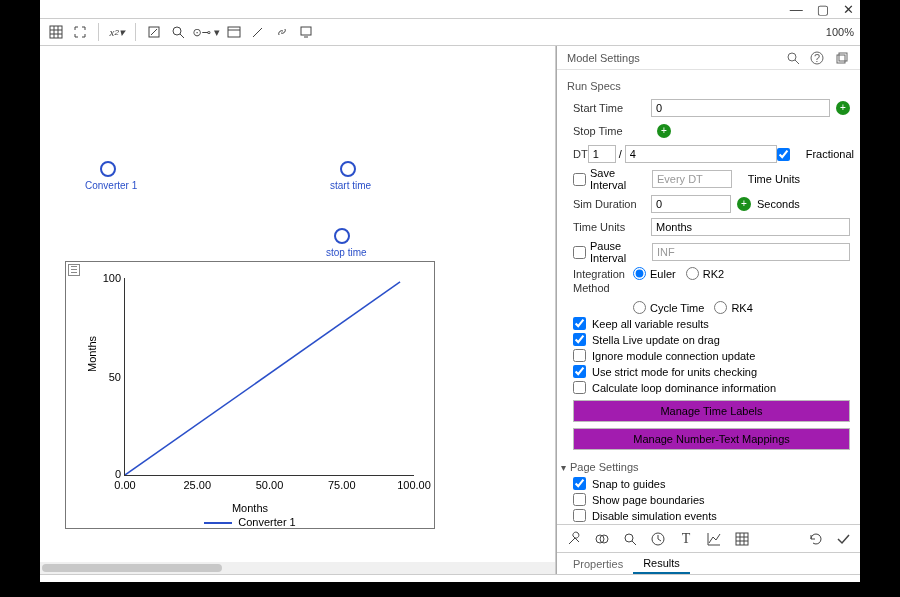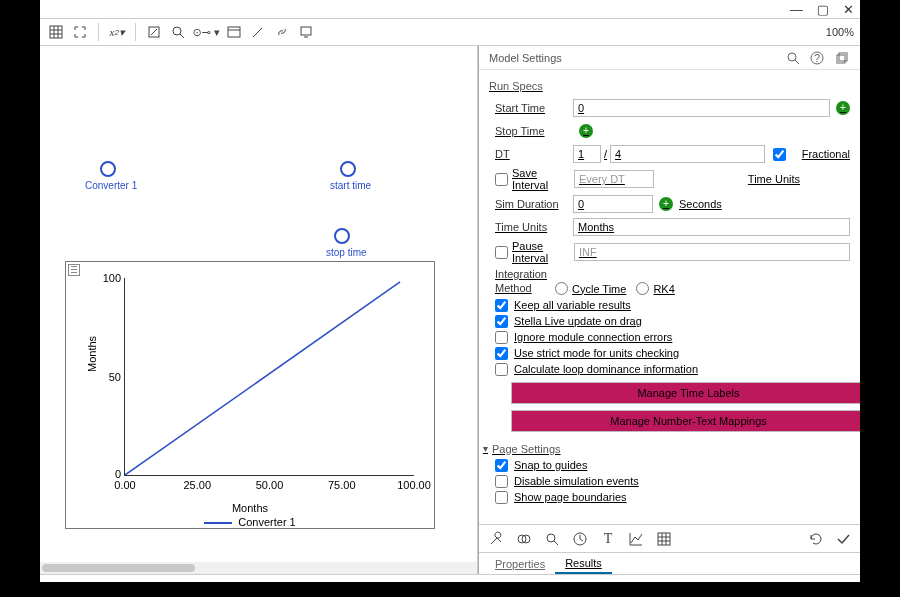--- a/index.html
+++ b/index.html
@@ -23,46 +23,46 @@
 .chart-menu::before{content:"";position:absolute;left:2px;right:2px;top:4px;height:1px;background:#888;box-shadow:0 3px 0 #888,0 -3px 0 #888;}
 .chart-plot{position:absolute;left:58px;top:16px;width:290px;height:198px;border-left:1px solid #333;border-bottom:1px solid #333;}
 .chart-line{position:absolute;left:0;top:0;width:100%;height:100%;}
 .yaxis-label{position:absolute;left:20px;top:110px;transform:rotate(-90deg);transform-origin:left top;font-size:11px;}
 .ytick{position:absolute;left:0;font-size:11px;transform:translateX(-100%);}
 .xtick{position:absolute;bottom:-16px;font-size:11px;transform:translateX(-50%);}
 .xaxis-label{position:absolute;left:0;right:0;bottom:14px;text-align:center;font-size:11px;}
 .legend{position:absolute;left:0;right:0;bottom:0;text-align:center;font-size:11px;}
 .legend-line{display:inline-block;width:28px;height:0;border-top:2px solid #2a4fc9;vertical-align:middle;margin-right:6px;}
 
-.panel{width:382px;display:flex;flex-direction:column;border-left:1px solid #aaa;}
+.panel{width:304px;display:flex;flex-direction:column;border-left:1px solid #aaa;}
 .panel-header{height:24px;display:flex;align-items:center;padding:0 10px;border-bottom:1px solid #e2e2e2;color:#555;}
 .panel-header .spacer{flex:1;}
 .panel-header .hicon{width:18px;height:18px;display:flex;align-items:center;justify-content:center;color:#666;margin-left:6px;cursor:pointer;}
-.panel-body{flex:1;overflow-y:auto;padding:6px 10px 6px 16px;position:relative;text-decoration:underline;}
+.panel-body{flex:1;overflow-y:auto;padding:6px 10px 6px 16px;position:relative;}
 .panel-body::-webkit-scrollbar{width:8px;}
 .panel-body::-webkit-scrollbar-thumb{background:#bbb;border-radius:4px;}
 .section-title{color:#555;margin:4px 0 6px -6px;}
 .row{display:flex;align-items:center;margin:3px 0;min-height:20px;}
 .row .lbl{width:78px;color:#333;}
 .row input[type=text]{height:18px;border:1px solid #bbb;padding:0 4px;font-size:11px;background:#fff;}
 .row input[type=text].wide{flex:1;}
 .row .gap{width:8px;}
 .plus{width:14px;height:14px;border-radius:50%;background:#1a8f1a;color:#fff;font-size:10px;line-height:14px;text-align:center;margin-left:6px;cursor:pointer;}
 .chk{display:flex;align-items:center;margin:3px 0;}
 .chk input{margin-right:6px;}
 .radio-row{display:flex;align-items:center;gap:10px;}
 .radio-item{display:flex;align-items:center;gap:4px;}
-.btn{height:22px;border:1px solid #bbb;background:#be185d;width:100%;margin:3px 16px;cursor:pointer;font-size:11px;}
+.btn{height:22px;border:1px solid #bbb;background:#a21caf;width:100%;margin:3px 0;cursor:pointer;font-size:11px;}
 .disclosure{display:flex;align-items:center;color:#555;margin:8px 0 4px -12px;cursor:pointer;}
 .disclosure::before{content:"▾";margin-right:4px;font-size:10px;}
 .panel-toolbar{height:28px;border-top:1px solid #ccc;display:flex;align-items:center;padding:0 6px;gap:6px;}
 .panel-toolbar .ptbtn{width:22px;height:22px;display:flex;align-items:center;justify-content:center;color:#444;cursor:pointer;}
 .panel-toolbar .ptspacer{flex:1;}
 .panel-tabs{height:22px;border-top:1px solid #ccc;display:flex;align-items:center;padding-left:6px;}
-.panel-tabs .tab{padding:3px 10px;color:#666;cursor:pointer;text-decoration:underline;}
+.panel-tabs .tab{padding:3px 10px;color:#666;cursor:pointer;}
 .panel-tabs .tab.active{color:#000;border-bottom:2px solid #0369a1;}
 .statusbar{height:8px;border-top:1px solid #ccc;}
 </style>
 </head>
 <body>
 
 <div class="app">
 
   <div class="titlebar">
     <span>—</span>
@@ -221,21 +221,31 @@
           <input type="text" class="wide" value="Months" style="">
         </div>
         <div class="row">
           <input type="checkbox" style="margin-right: 4px;">
           <span style="width:62px;">Pause Interval</span>
           <input type="text" class="wide" style="color: rgb(153, 153, 153);" disabled="" value="INF">
         </div>
         <div class="row" style="align-items:flex-start;">
           <span class="lbl" style="width:60px;line-height:1.3;">Integration Method</span>
           <div style="flex:1;">
-            <div class="radio-row" style="margin-top:15px;">
+            <div class="radio-row">
+              <label class="radio-item">
+                  <input type="radio" name="im" checked="" style="">
+                  <span>Euler</span>
+                </label>
+              <label class="radio-item">
+                  <input type="radio" name="im" style="">
+                  <span>RK2</span>
+                </label>
+            </div>
+            <div class="radio-row" style="margin-top:21px;">
               <label class="radio-item">
                   <input type="radio" name="im" style="">
                   <span>Cycle Time</span>
                 </label>
               <label class="radio-item">
                   <input type="radio" name="im" style="">
                   <span>RK4</span>
                 </label>
             </div>
           </div>
@@ -244,21 +254,21 @@
         <label class="chk">
             <input type="checkbox" checked="" style="">
             <span>Keep all variable results</span>
           </label>
         <label class="chk">
             <input type="checkbox" checked="" style="">
             <span>Stella Live update on drag</span>
           </label>
         <label class="chk">
             <input type="checkbox" style="">
-            <span>Ignore module connection errors</span>
+            <span>Ignore module connection update</span>
           </label>
         <label class="chk">
             <input type="checkbox" checked="" style="">
             <span>Use strict mode for units checking</span>
           </label>
         <label class="chk">
             <input type="checkbox" style="">
             <span>Calculate loop dominance information</span>
           </label>
 
@@ -267,25 +277,25 @@
 
         <div class="disclosure">
             <span>Page Settings</span>
           </div>
         <label class="chk">
             <input type="checkbox" checked="" style="">
             <span>Snap to guides</span>
           </label>
         <label class="chk">
             <input type="checkbox" style="">
+            <span>Show page boundaries</span>
+          </label>
+        <label class="chk">
+            <input type="checkbox" style="">
             <span>Disable simulation events</span>
-          </label>
-        <label class="chk">
-            <input type="checkbox" style="">
-            <span>Show page boundaries</span>
           </label>
       </div>
 
       <div class="panel-toolbar">
         <div class="ptbtn">
             <svg width="16" height="16">
               <path d="M3 13 L9 7 A3 3 0 1 0 7 5 L13 11" stroke="#444" fill="none"></path>
             </svg>
           </div>
         <div class="ptbtn">

